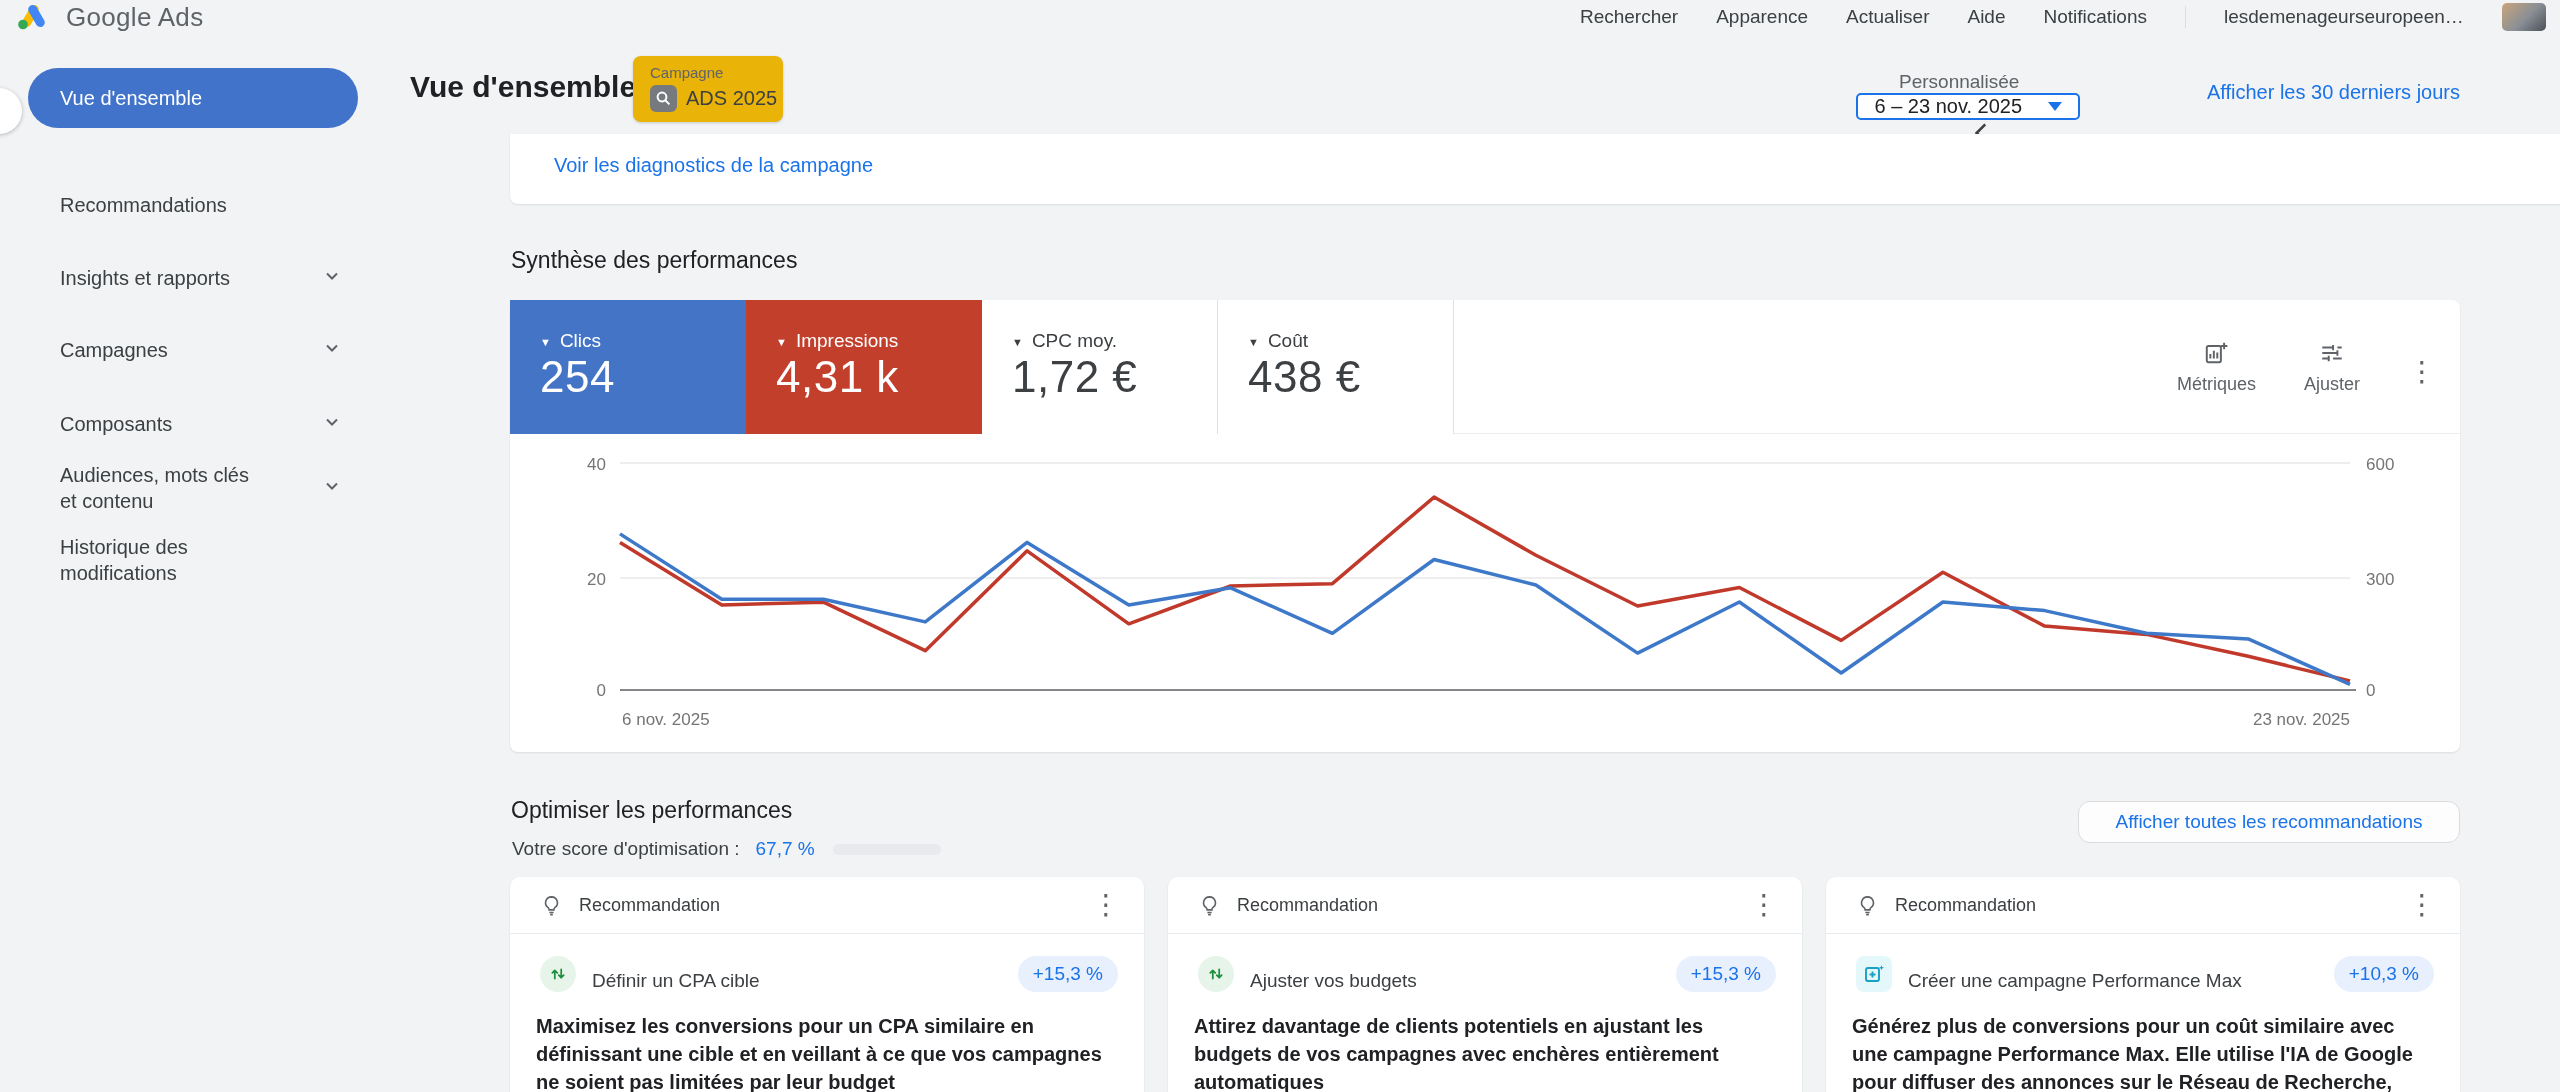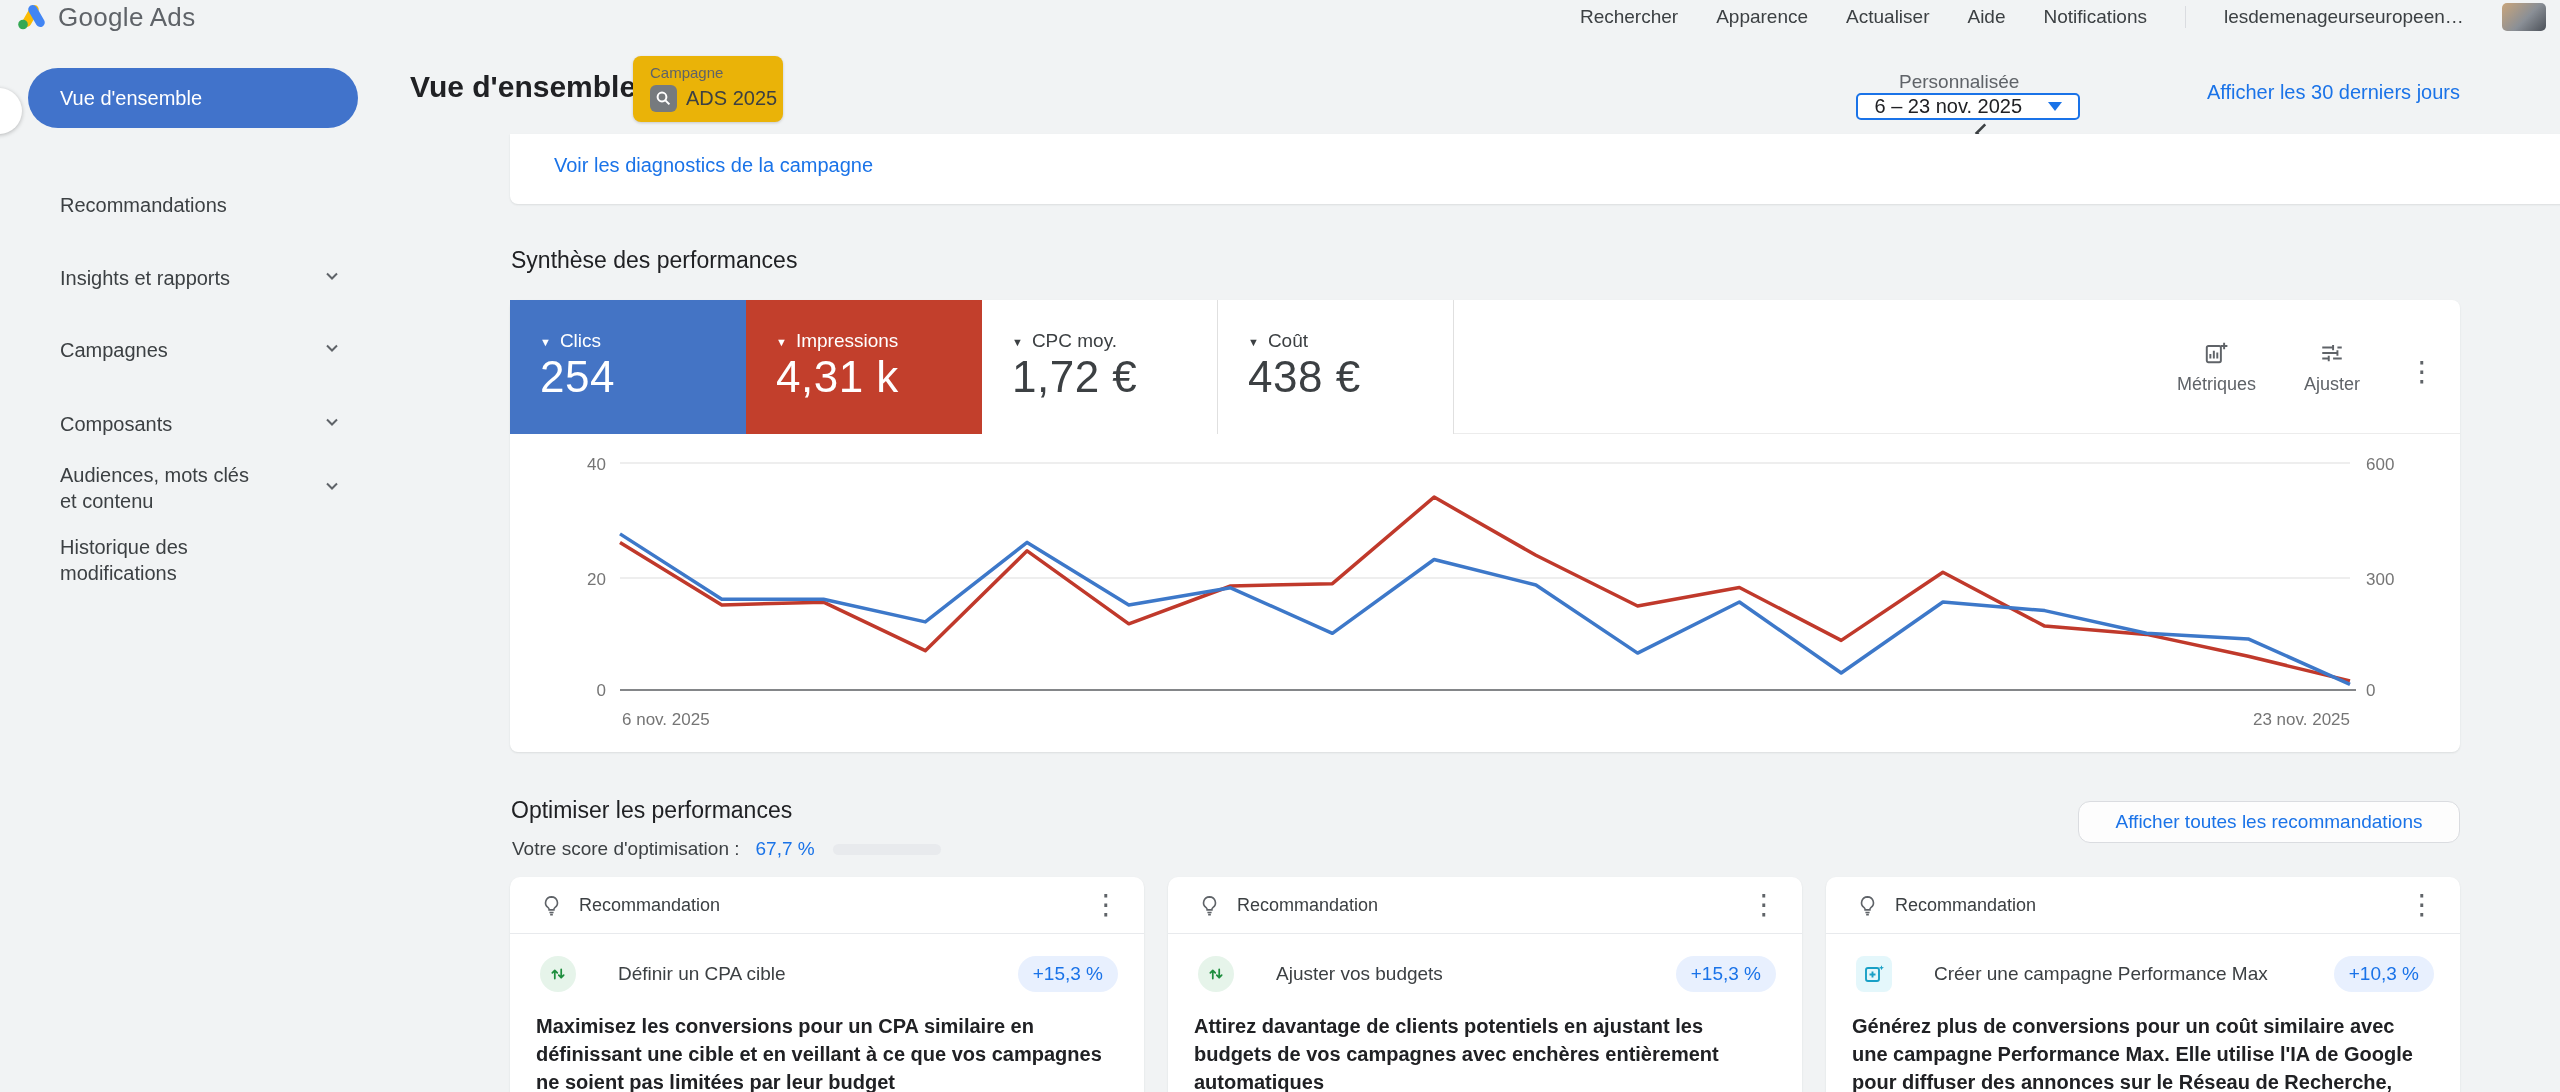--- a/index.html
+++ b/index.html
@@ -3,21 +3,21 @@
 <meta charset="utf-8">
 <style>
   * { margin:0; padding:0; box-sizing:border-box; }
   html,body { width:2560px; height:1092px; overflow:hidden; }
   body {
     font-family:"Liberation Sans","DejaVu Sans",sans-serif;
     background:#f1f3f4; color:#3c4043; position:relative;
   }
   
   .topbar { position:absolute; top:0; left:0; width:2560px; height:34px; display:flex; align-items:center; }
-  .brand { display:flex; align-items:center; gap:12px; margin-left:16px;justify-content:center; }
+  .brand { display:flex; align-items:center; gap:20px; margin-left:16px;justify-content:center; }
   .brand-text { font-size:26px; color:#5f6368; letter-spacing:.3px; }
   .top-right { position:absolute; right:14px; top:0; height:34px; display:flex; align-items:center; gap:38px; }
   .top-item { font-size:19px; color:#3c4043; cursor:pointer; white-space:nowrap; }
   .top-divider { width:1px; height:22px; background:#dadce0; }
   .account-email { font-size:19px; color:#3c4043; max-width:240px; overflow:hidden; text-overflow:ellipsis; white-space:nowrap; }
   .avatar { width:44px; height:28px; border-radius:5px; background:linear-gradient(135deg,#c9a57b 0%,#8a8f96 55%,#4b5058 100%); }
   
   .sidebar { position:absolute; top:34px; left:0; width:400px; height:1058px; }
   .nav-handle { position:absolute; left:-24px; top:54px; width:46px; height:46px; border-radius:50%; background:#fff; box-shadow:0 1px 4px rgba(0,0,0,.25); }
   .side-item { position:absolute; left:0; width:360px; display:flex; align-items:center; font-size:20px; color:#3c4043; cursor:pointer; }
@@ -63,21 +63,21 @@
   .score-label { font-size:19px; color:#3c4043; }
   .score-value { font-size:19px; color:#1a73e8; margin-left:16px; }
   .score-track { margin-left:18px; width:108px; height:11px; border-radius:6px; background:#e8eaed; overflow:hidden; }
   .score-fill { height:100%; border-radius:6px; background:#1a73e8; }
   .show-all-btn { position:absolute; left:2078px; top:801px; width:382px; height:42px; background:#fdfdfd; border:1px solid #dadce0; border-radius:12px; color:#1a73e8; font-size:19px; font-weight:500; display:flex; align-items:center; justify-content:center; cursor:pointer; }
   
   .rec-card { top:877px; width:634px; height:280px; border-radius:10px; overflow:hidden; }
   .rec-head { height:57px; display:flex; align-items:center; padding:0 24px 0 30px; border-bottom:1px solid #e8eaed; }
   .rec-head .rh-label { margin-left:16px; font-size:18px; color:#3c4043; }
   .rec-head .dots { margin-left:auto; padding-top:0; }
-  .rec-title-row { display:flex; align-items:center; padding:22px 26px 0 30px;gap:26px; }
+  .rec-title-row { display:flex; align-items:flex-end; padding:22px 26px 0 30px; }
   .rec-ic { width:36px; height:36px; border-radius:50%; display:flex; align-items:center; justify-content:center; flex:none; }
   .rec-ic.green { background:#e6f4ea; }
   .rec-ic.cyan { background:#e4f7fb; border-radius:8px; }
   .rec-title { margin-left:16px; font-size:19px; color:#3c4043; }
   .rec-badge { margin-left:auto; background:#e8f0fe; color:#1a73e8; font-size:19px; font-weight:500; padding:7px 15px; border-radius:18px; white-space:nowrap; }
   .rec-body { padding:20px 26px 0 26px; font-size:20px; line-height:28px; font-weight:700; color:#202124; }
   svg text { font-family:"Liberation Sans","DejaVu Sans",sans-serif; }
 </style>
 </head>
 <body>

